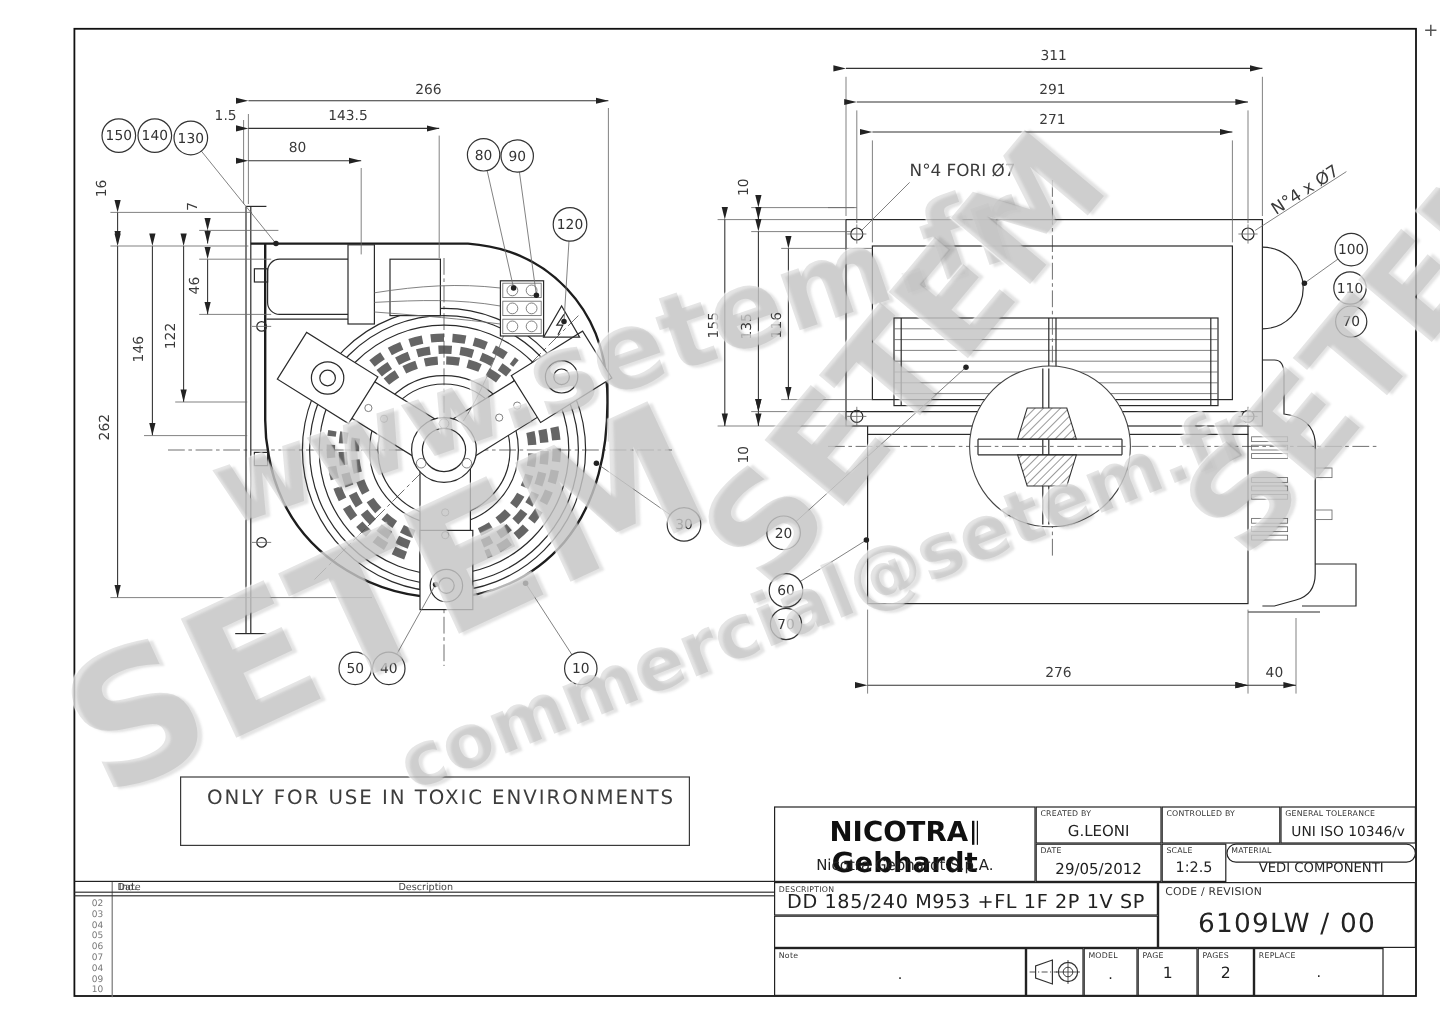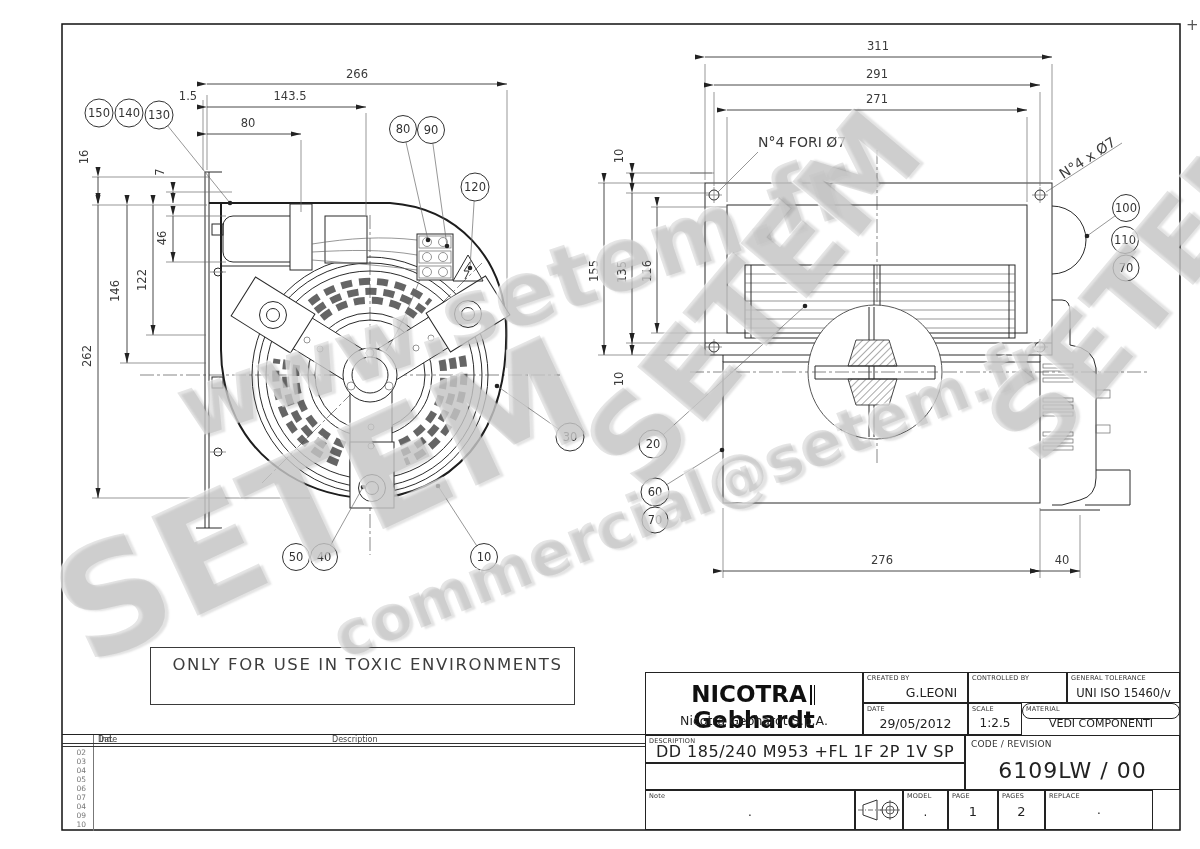--- a/index.html
+++ b/index.html
@@ -418,31 +418,31 @@
 
   <div class="cell" style="left:0;top:0;width:218px;height:63px;">
     <div class="brand">
       <span>NICOTRA</span><span class="bar"></span><span>Gebhardt</span>
     </div>
     <div class="company">Nicotra Gebhardt S.p.A.</div>
   </div>
 
   <div class="cell" style="left:218px;top:0;width:105px;height:31px;">
     <span class="cl-lab">CREATED BY</span>
-    <div class="cl-val" style="top:12px;font-size:12.5px;padding-left:16px;">G.LEONI</div>
+    <div class="cl-val" style="top:12px;font-size:12.5px;">G.LEONI</div>
   </div>
 
   <div class="cell" style="left:323px;top:0;width:99px;height:31px;">
     <span class="cl-lab">CONTROLLED BY</span>
     <div class="cl-val" style="top:12px;font-size:12px;"></div>
   </div>
 
   <div class="cell" style="left:422px;top:0;width:113px;height:31px;">
     <span class="cl-lab">GENERAL TOLERANCE</span>
-    <div class="cl-val" style="top:13px;font-size:11.5px;">UNI ISO 15460/v</div>
+    <div class="cl-val" style="top:13px;font-size:11.5px;">UNI ISO 10346/v</div>
   </div>
 
   <div class="cell" style="left:218px;top:31px;width:105px;height:32px;">
     <span class="cl-lab">DATE</span>
     <div class="cl-val" style="top:12px;font-size:12.5px;">29/05/2012</div>
   </div>
 
   <div class="cell" style="left:323px;top:31px;width:54px;height:32px;">
     <span class="cl-lab">SCALE</span>
     <div class="cl-val" style="top:12px;font-size:12px;">1:2.5</div>

